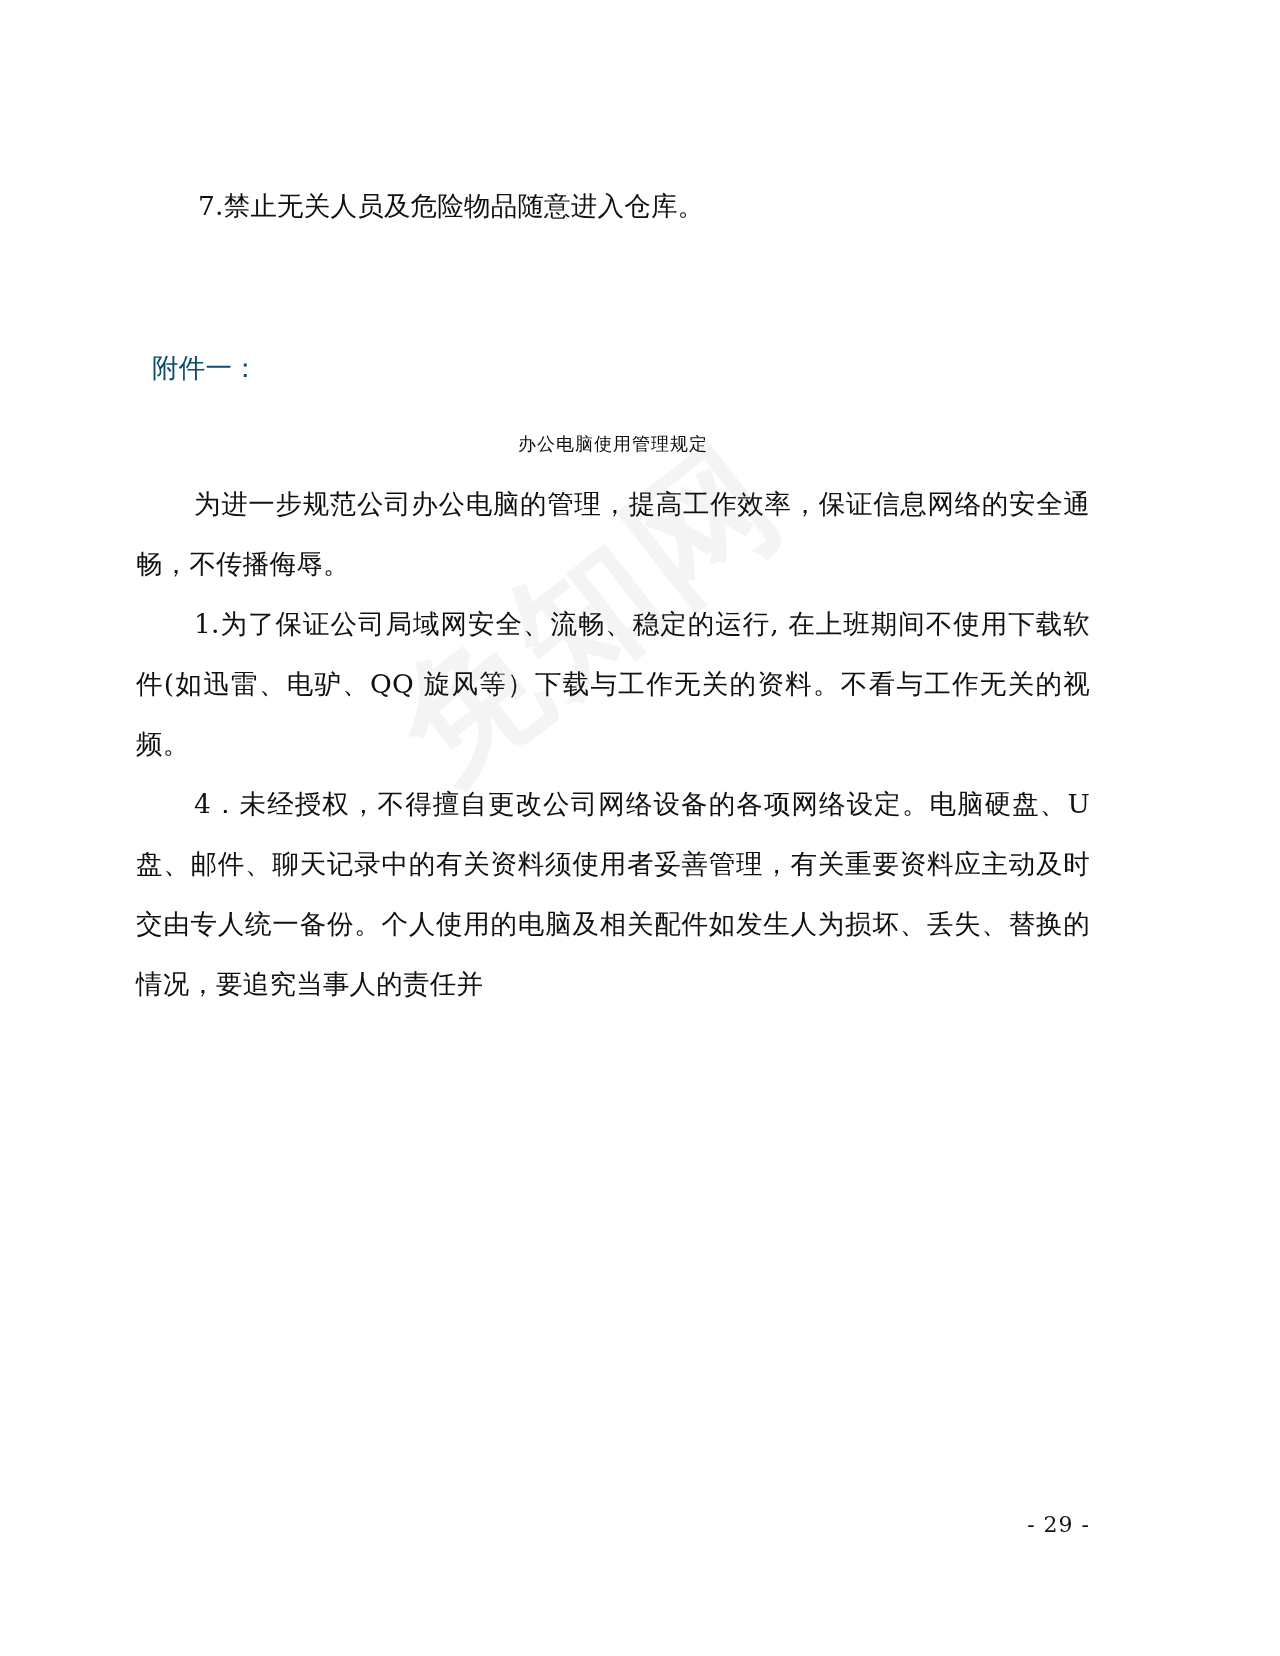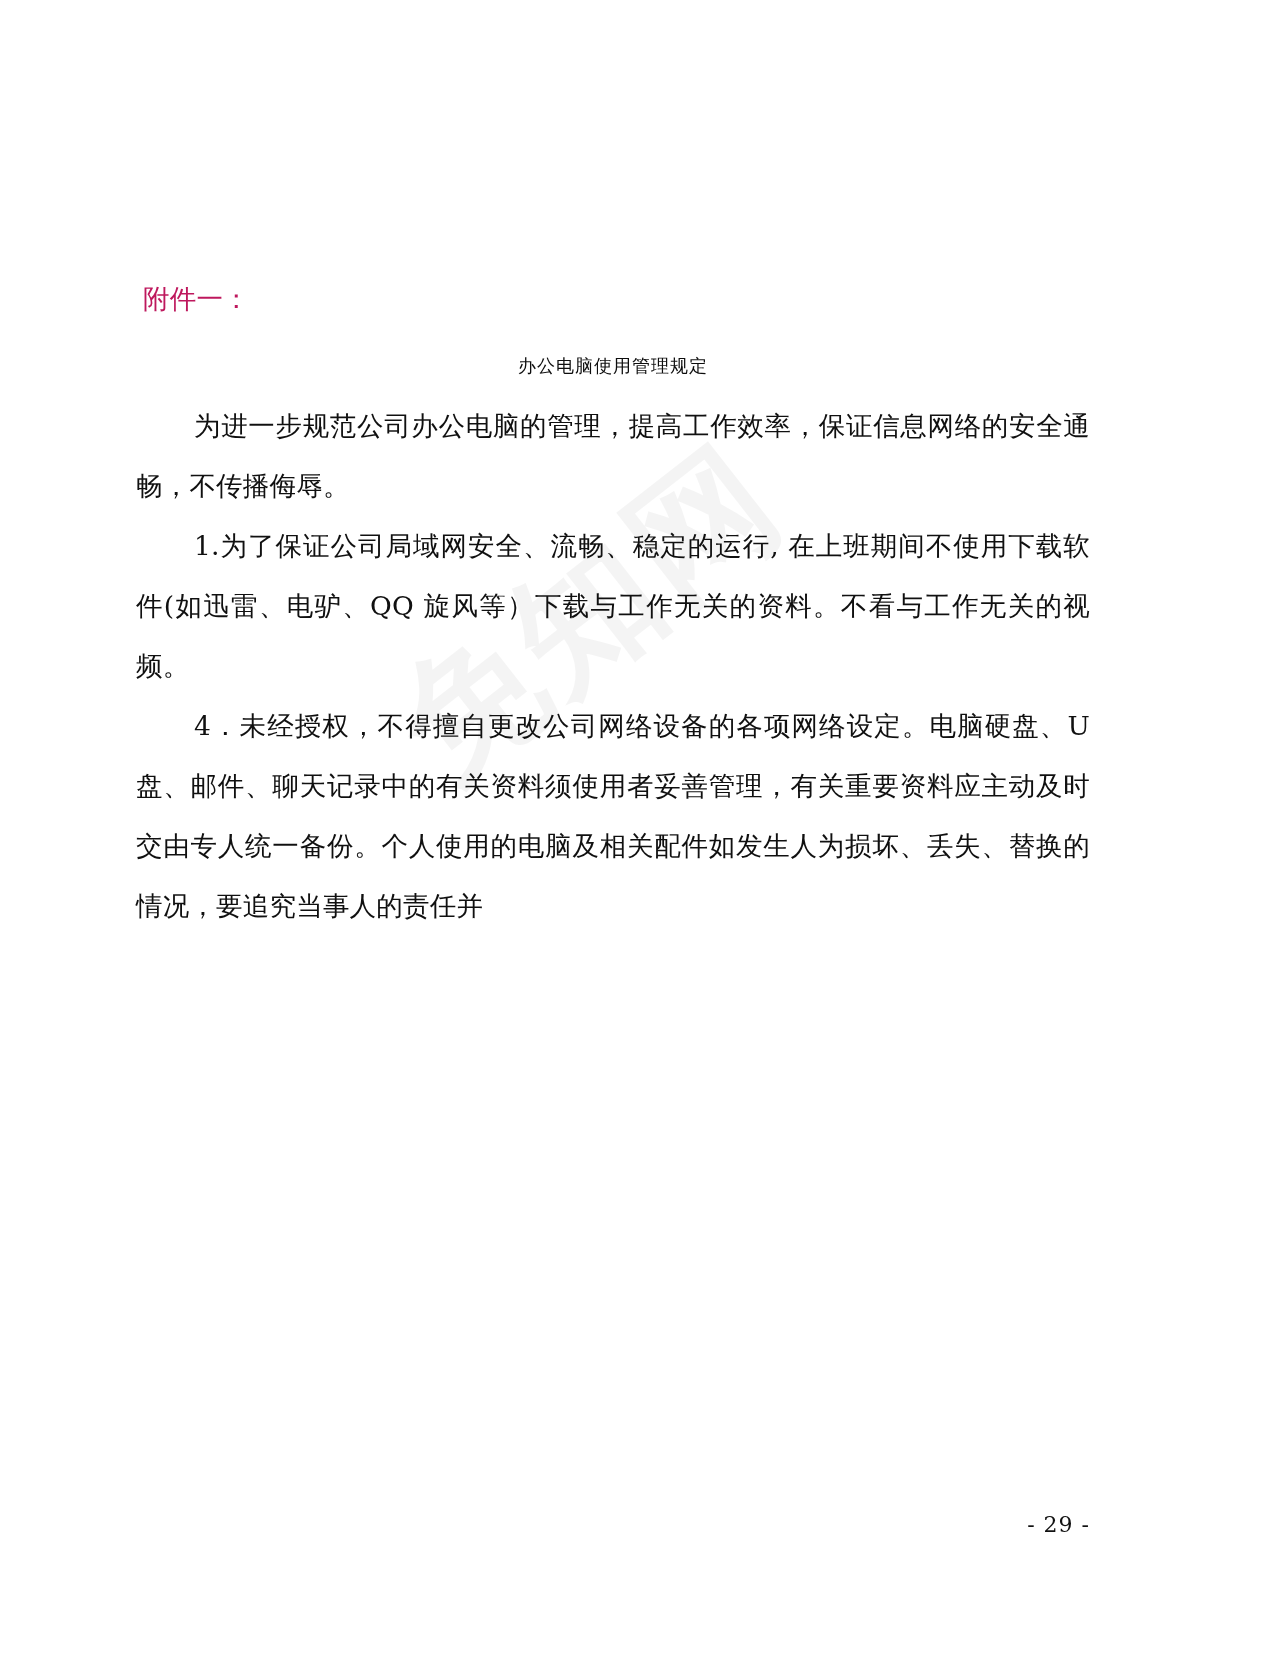--- a/index.html
+++ b/index.html
@@ -74,24 +74,24 @@
   .doc-title {
     margin: 0;
     font-size: 18px;
     line-height: 60px;
     text-align: center;
     font-weight: 400;
     color: #0d0d0d;
     letter-spacing: 1px;
   }
   .attach-label {
-    margin: 7px;
+    margin: 16px;
     font-size: 26.5px;
     line-height: 60px;
-    color: #be185d;
+    color: #0c4a6e;
   }
   .page-number {
     position: absolute;
     right: 190px;
     bottom: 116px;
     font-size: 22px;
     line-height: 30px;
     color: #111111;
     letter-spacing: 1px;
     z-index: 2;
@@ -105,20 +105,21 @@
 <div class="page">
 
   <div class="watermark">
     <div class="watermark-text">免知网</div>
   </div>
 
   <div class="content">
 
     <div class="spacer-top"></div>
 
+    <p class="listline">7.禁止无关人员及危险物品随意进入仓库。</p>
 
     <div class="spacer-block"></div>
 
     <p class="attach-label">附件一：</p>
 
     <p class="doc-title">办公电脑使用管理规定</p>
 
     <p class="body-indent">为进一步规范公司办公电脑的管理，提高工作效率，保证信息网络的安全通畅，不传播侮辱。</p>
 
     <p class="body-indent">1.为了保证公司局域网安全、流畅、稳定的运行, 在上班期间不使用下载软件(如迅雷、电驴、QQ 旋风等）下载与工作无关的资料。不看与工作无关的视频。</p>

